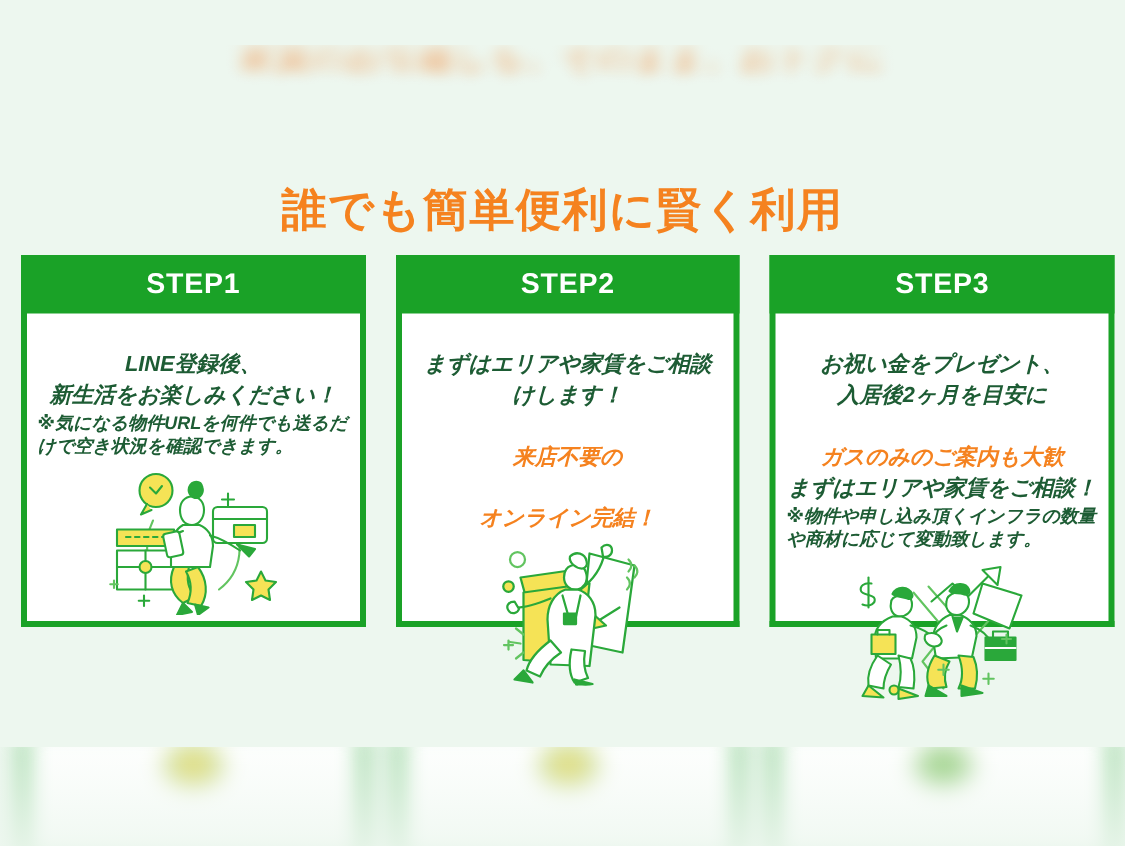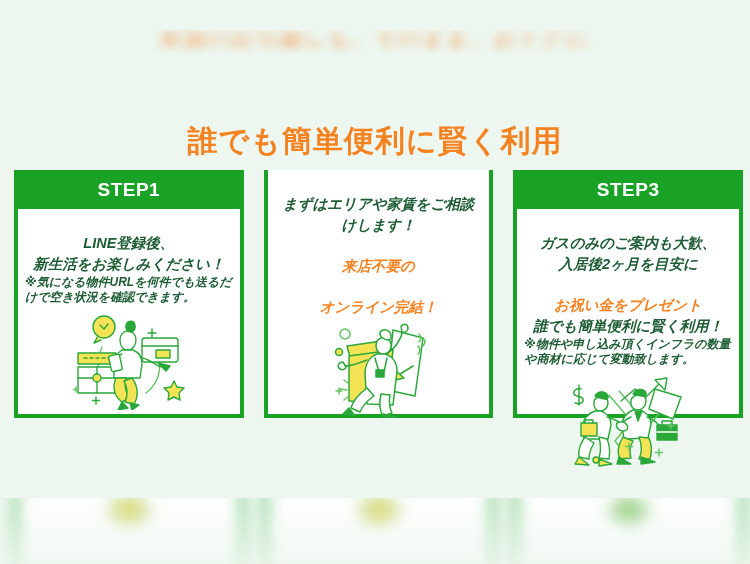--- a/index.html
+++ b/index.html
@@ -263,20 +263,21 @@
 
             <path d="M88 24 v8 M84 28 h8" stroke="#2aa83a"></path>
             <path d="M32 92 v7 M28.5 95.5 h7" stroke="#2aa83a"></path>
             <path d="M12 82 v5 M9.5 84.5 h5" stroke="#62c460"></path>
           </svg>
         </div>
       </div>
     </div>
 
     <div class="card">
+      <div class="card-header">STEP2</div>
       <div class="card-body">
         <div class="card-text">
           <div>まずはエリアや家賃をご相談</div>
           <div>けします！</div>
           <div class="hl">来店不要の</div>
           <div class="hl">オンライン完結！</div>
         </div>
         <div class="card-illus">
           <svg width="120" height="100" viewBox="0 0 120 100" fill="none" stroke="#2aa83a" stroke-width="1.5" stroke-linecap="round" stroke-linejoin="round">
 
@@ -314,24 +315,24 @@
             <path d="M20 70 v6 M17 73 h6" stroke="#62c460"></path>
           </svg>
         </div>
       </div>
     </div>
 
     <div class="card">
       <div class="card-header">STEP3</div>
       <div class="card-body">
         <div class="card-text">
-          <div>ガスのみのご案内も大歓、</div>
+          <div>お祝い金をプレゼント、</div>
           <div>入居後2ヶ月を目安に</div>
-          <div class="hl">お祝い金をプレゼント</div>
-          <div>誰でも簡単便利に賢く利用！</div>
+          <div class="hl">ガスのみのご案内も大歓</div>
+          <div>まずはエリアや家賃をご相談！</div>
         </div>
         <div class="card-note">※物件や申し込み頂くインフラの数量や商材に応じて変動致します。</div>
         <div class="card-illus">
           <svg width="130" height="100" viewBox="0 0 130 100" fill="none" stroke="#2aa83a" stroke-width="1.4" stroke-linecap="round" stroke-linejoin="round">
 
             <path d="M46 28 l22 26 l-16 20 l14 18" stroke="#62c460" fill="none"></path>
             <path d="M56 24 l30 34 l18 -20" stroke="#62c460" fill="none"></path>
 
             <path d="M58 34 l14 -12 l10 9 l16 -16" stroke="#2aa83a" fill="none"></path>
             <path d="M92 13 l12 -2 l-2 12 z" fill="#ffffff" stroke="#2aa83a"></path>

